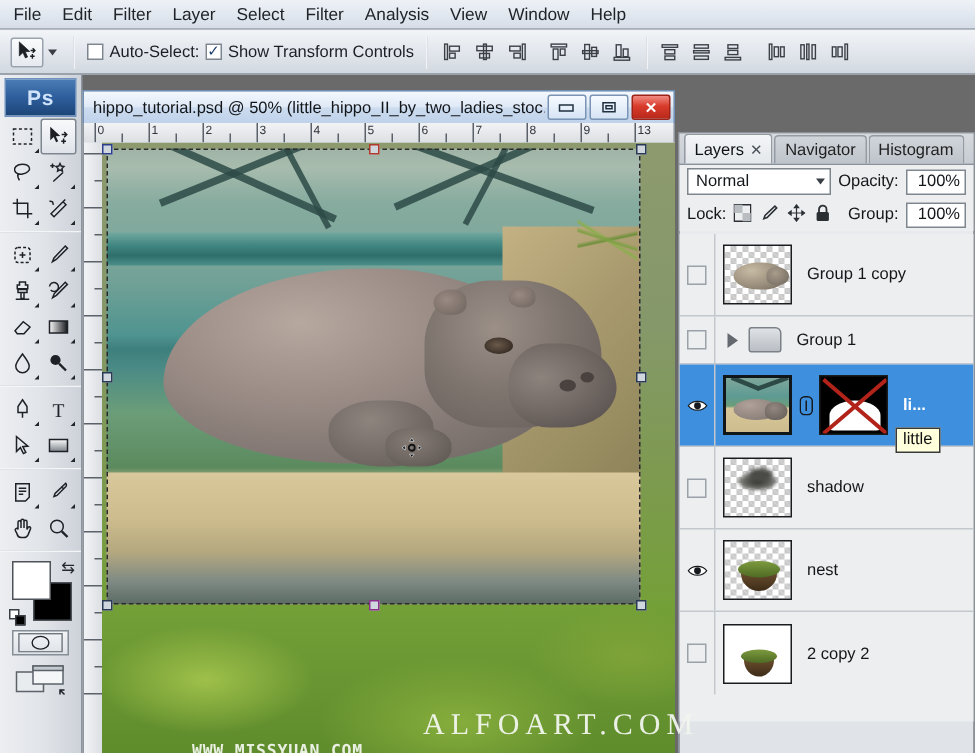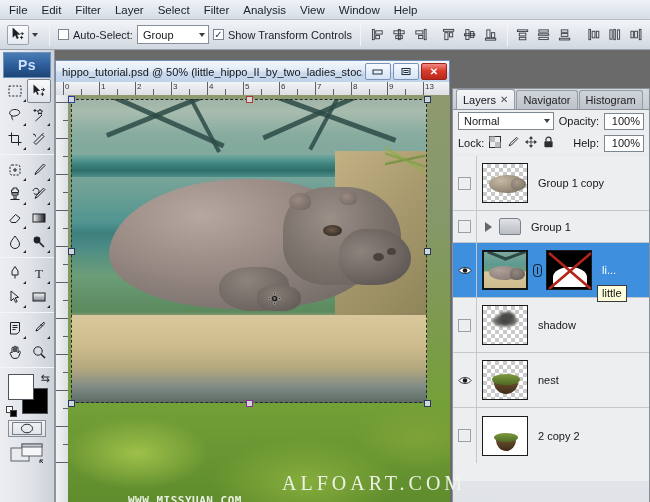--- a/index.html
+++ b/index.html
@@ -318,21 +318,21 @@
     background-image:
       linear-gradient(45deg,#c9c9c9 25%,transparent 25%,transparent 75%,#c9c9c9 75%),
       linear-gradient(45deg,#c9c9c9 25%,transparent 25%,transparent 75%,#c9c9c9 75%);
     background-size: 8px 8px; background-position: 0 0, 4px 4px;
   }
   .thumb.sel-border { border: 2px solid #11161b; }
   .lname {
     font-size: 11px; color: #14171a; margin-left: 10px;
     white-space: nowrap; overflow: hidden;
   }
-  .layer.selected .lname { color: #ffffff; font-weight: normal; text-align: center; }
+  .layer.selected .lname { color: #ffffff; font-weight: bold; text-align: center; }
   .link-glyph { width: 12px; margin-left: 3px; display:flex; align-items:center;
                 justify-content:center; font-size: 12px; color: #1b1e22; }
   .maskthumb {
     width: 46px; height: 40px; border: 1px solid #1a1d20; margin-left: 3px;
     flex: none; position: relative; background: #000; overflow: hidden;
   }
   .folder-row { display: flex; align-items: center; }
   .tri-right {
     width: 0; height: 0; border-top: 5px solid transparent;
     border-bottom: 5px solid transparent; border-left: 7px solid #63696f;
@@ -402,24 +402,20 @@
           <path d="M11.5 5.5 l1.6 1.6 -1.6 1.6 M10 7.1 h3.1 M11.5 5.5 v0" stroke="#1c1f23" stroke-width="1" fill="none"></path>
           <path d="M11.3 9.6 v3.4 M9.7 11.2 h3.2 M11.3 9.6 l0 0" stroke="#1c1f23" stroke-width="1"></path>
         </svg>
       </div>
       <span class="tri-down"></span>
     </div>
     <div class="vsep"></div>
 
     <span class="chk"></span>
     <span class="opt-label">Auto-Select:</span>
-    <div class="combo">
-      <span>Group</span>
-      <span class="tri-down"></span>
-    </div>
 
     <span class="chk on"></span>
     <span class="opt-label">Show Transform Controls</span>
 
     <div class="vsep"></div>
 
     <div class="align-grp">
       <div class="align-btn">
         <svg width="15" height="14" viewBox="0 0 16 15">
             <rect x="1.5" y="1.5" width="2" height="11" fill="none" stroke="#3b4046"></rect>
@@ -882,21 +878,21 @@
                 <path d="M6 0.6 L7.4 2.4 H4.6 Z M6 11.4 L4.6 9.6 H7.4 Z M0.6 6 L2.4 4.6 V7.4 Z M11.4 6 L9.6 7.4 V4.6 Z M6 2.6 V9.4 M2.6 6 H9.4" fill="#2a2f34" stroke="#2a2f34" stroke-width=".8"></path>
               </svg>
           </span>
           <span>
             <svg width="11" height="12" viewBox="0 0 11 12">
                 <path d="M3 5.5 V3.6 a2.5 2.5 0 0 1 5 0 V5.5" fill="none" stroke="#2a2f34" stroke-width="1.2"></path>
                 <rect x="1.4" y="5.3" width="8.2" height="6" rx="1" fill="#2a2f34"></rect>
               </svg>
           </span>
         </div>
-        <span class="lbl" style="margin-left:auto">Help:</span>
+        <span class="lbl" style="margin-left:auto">Group:</span>
         <div class="numbox">
           <span>100%</span>
         </div>
       </div>
     </div>
 
     <div class="layer-list">
 
       <div class="layer">
         <div class="eye-cell">

